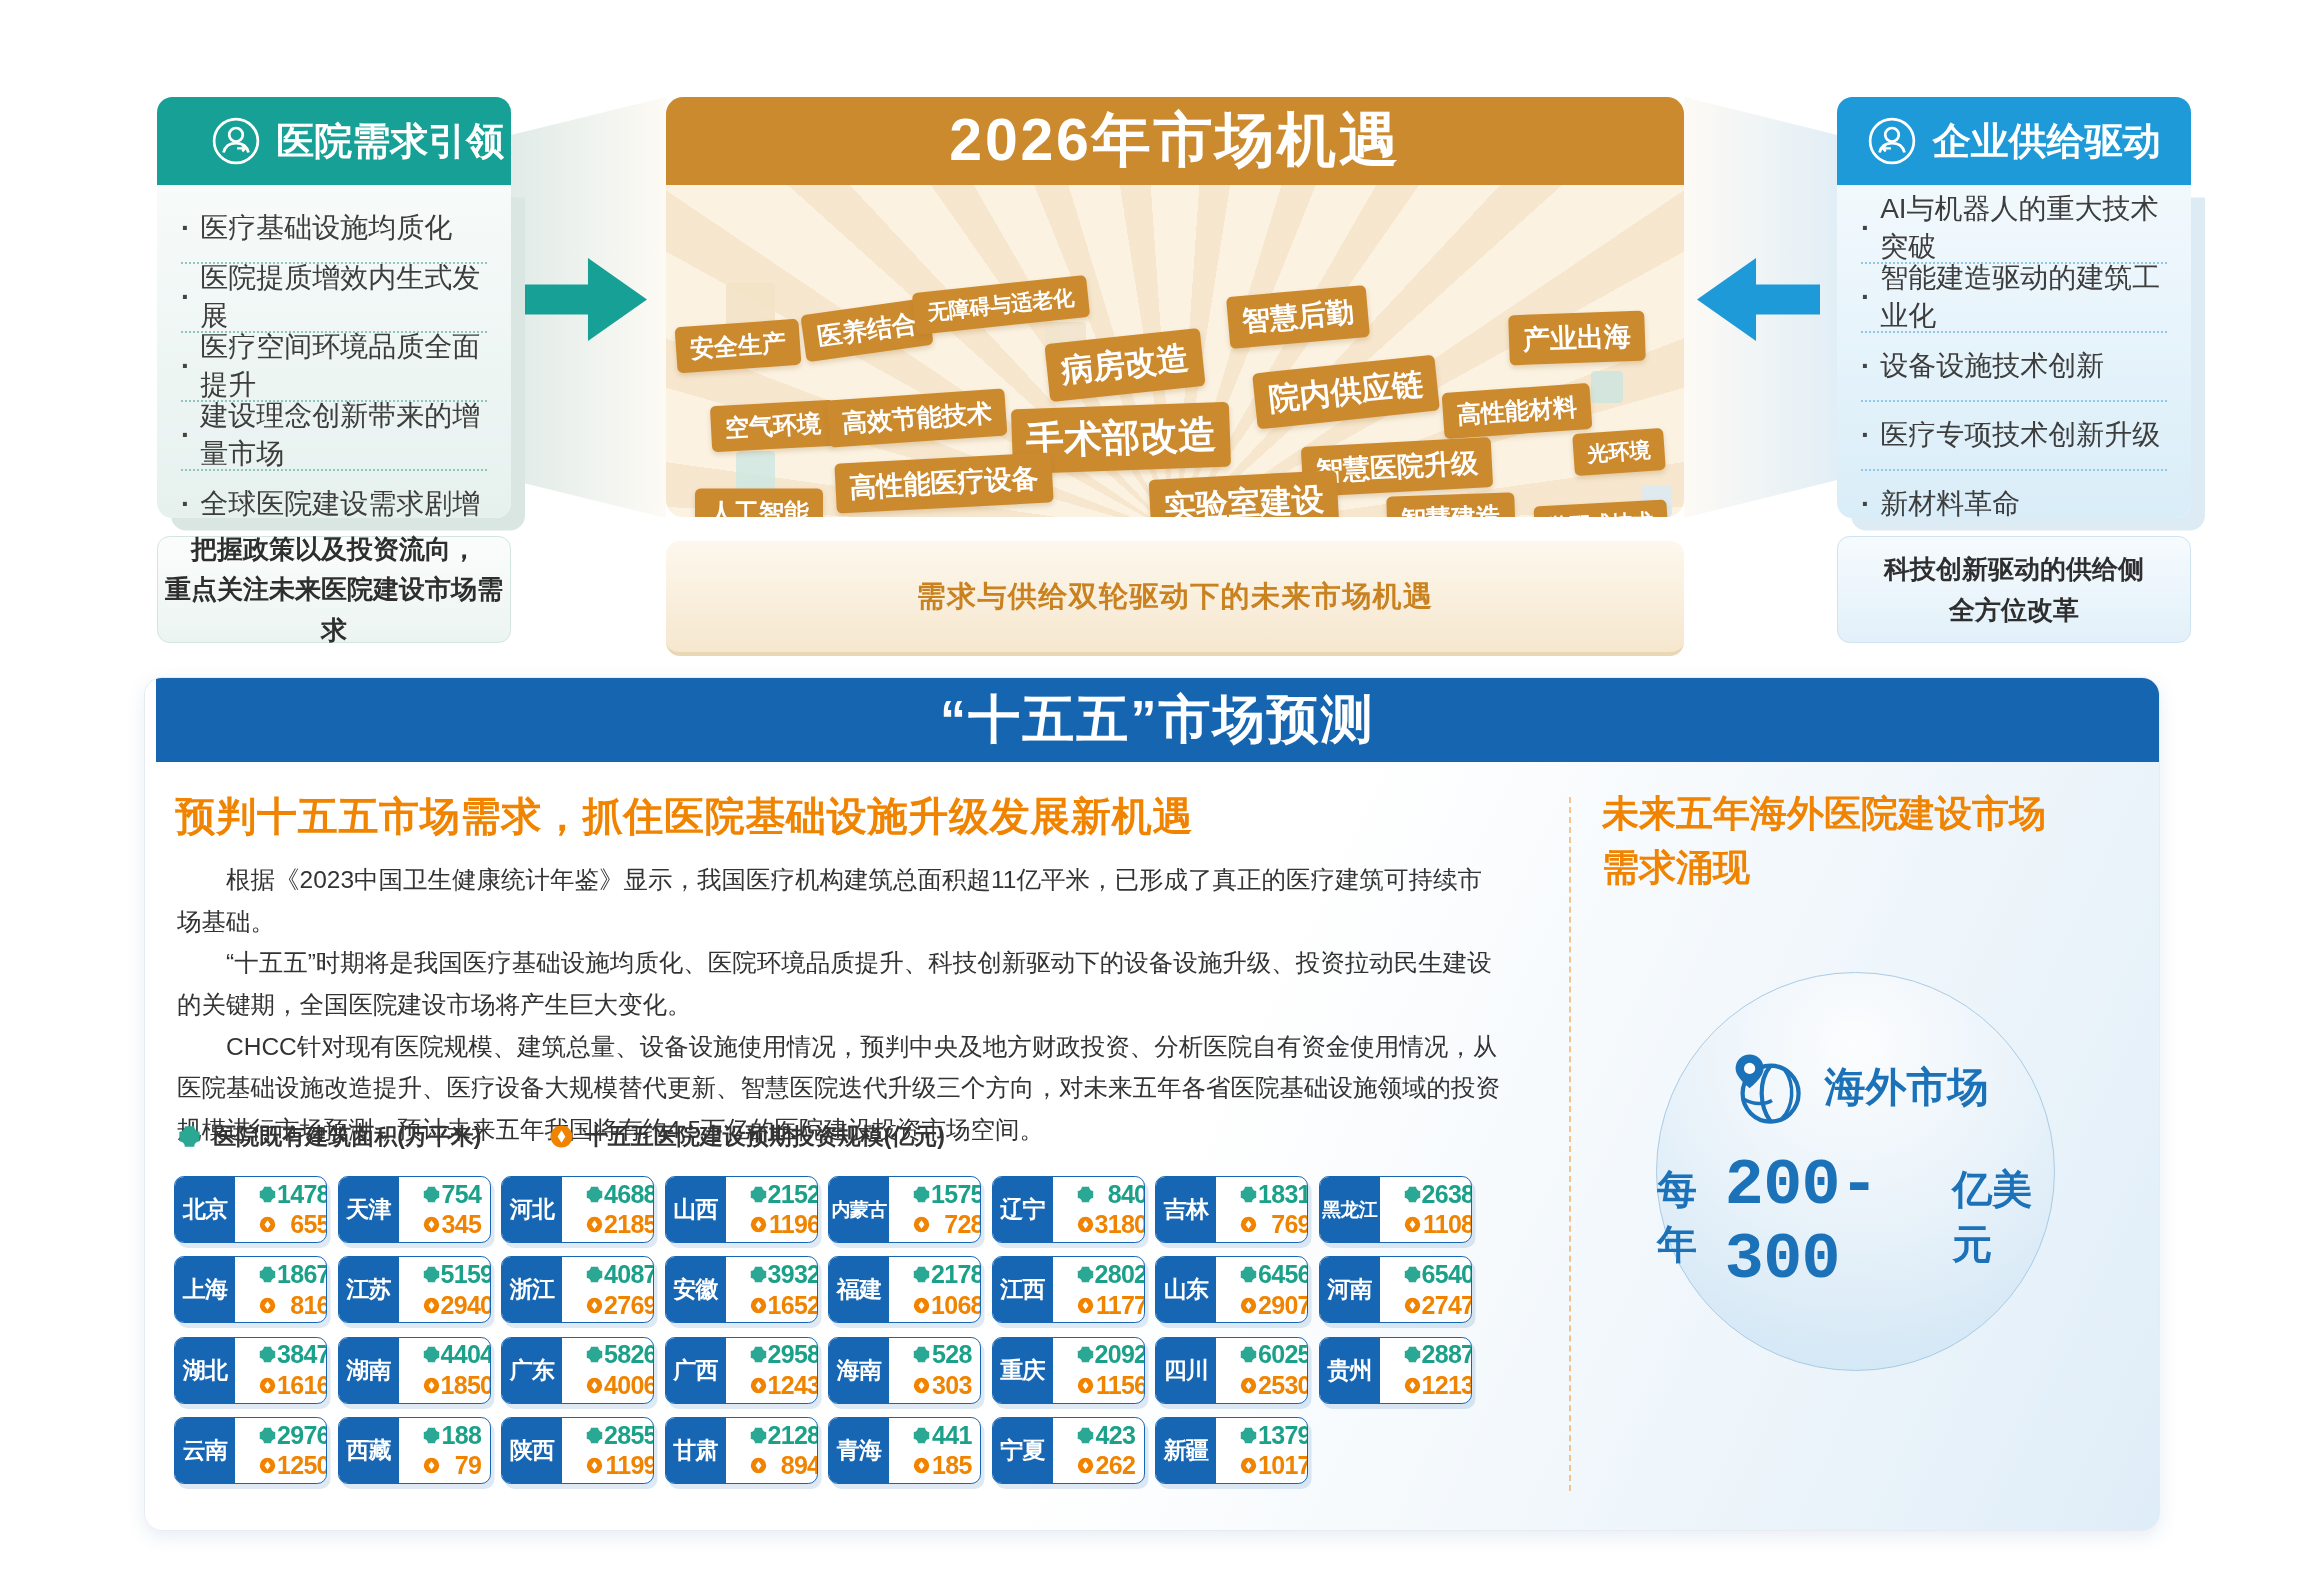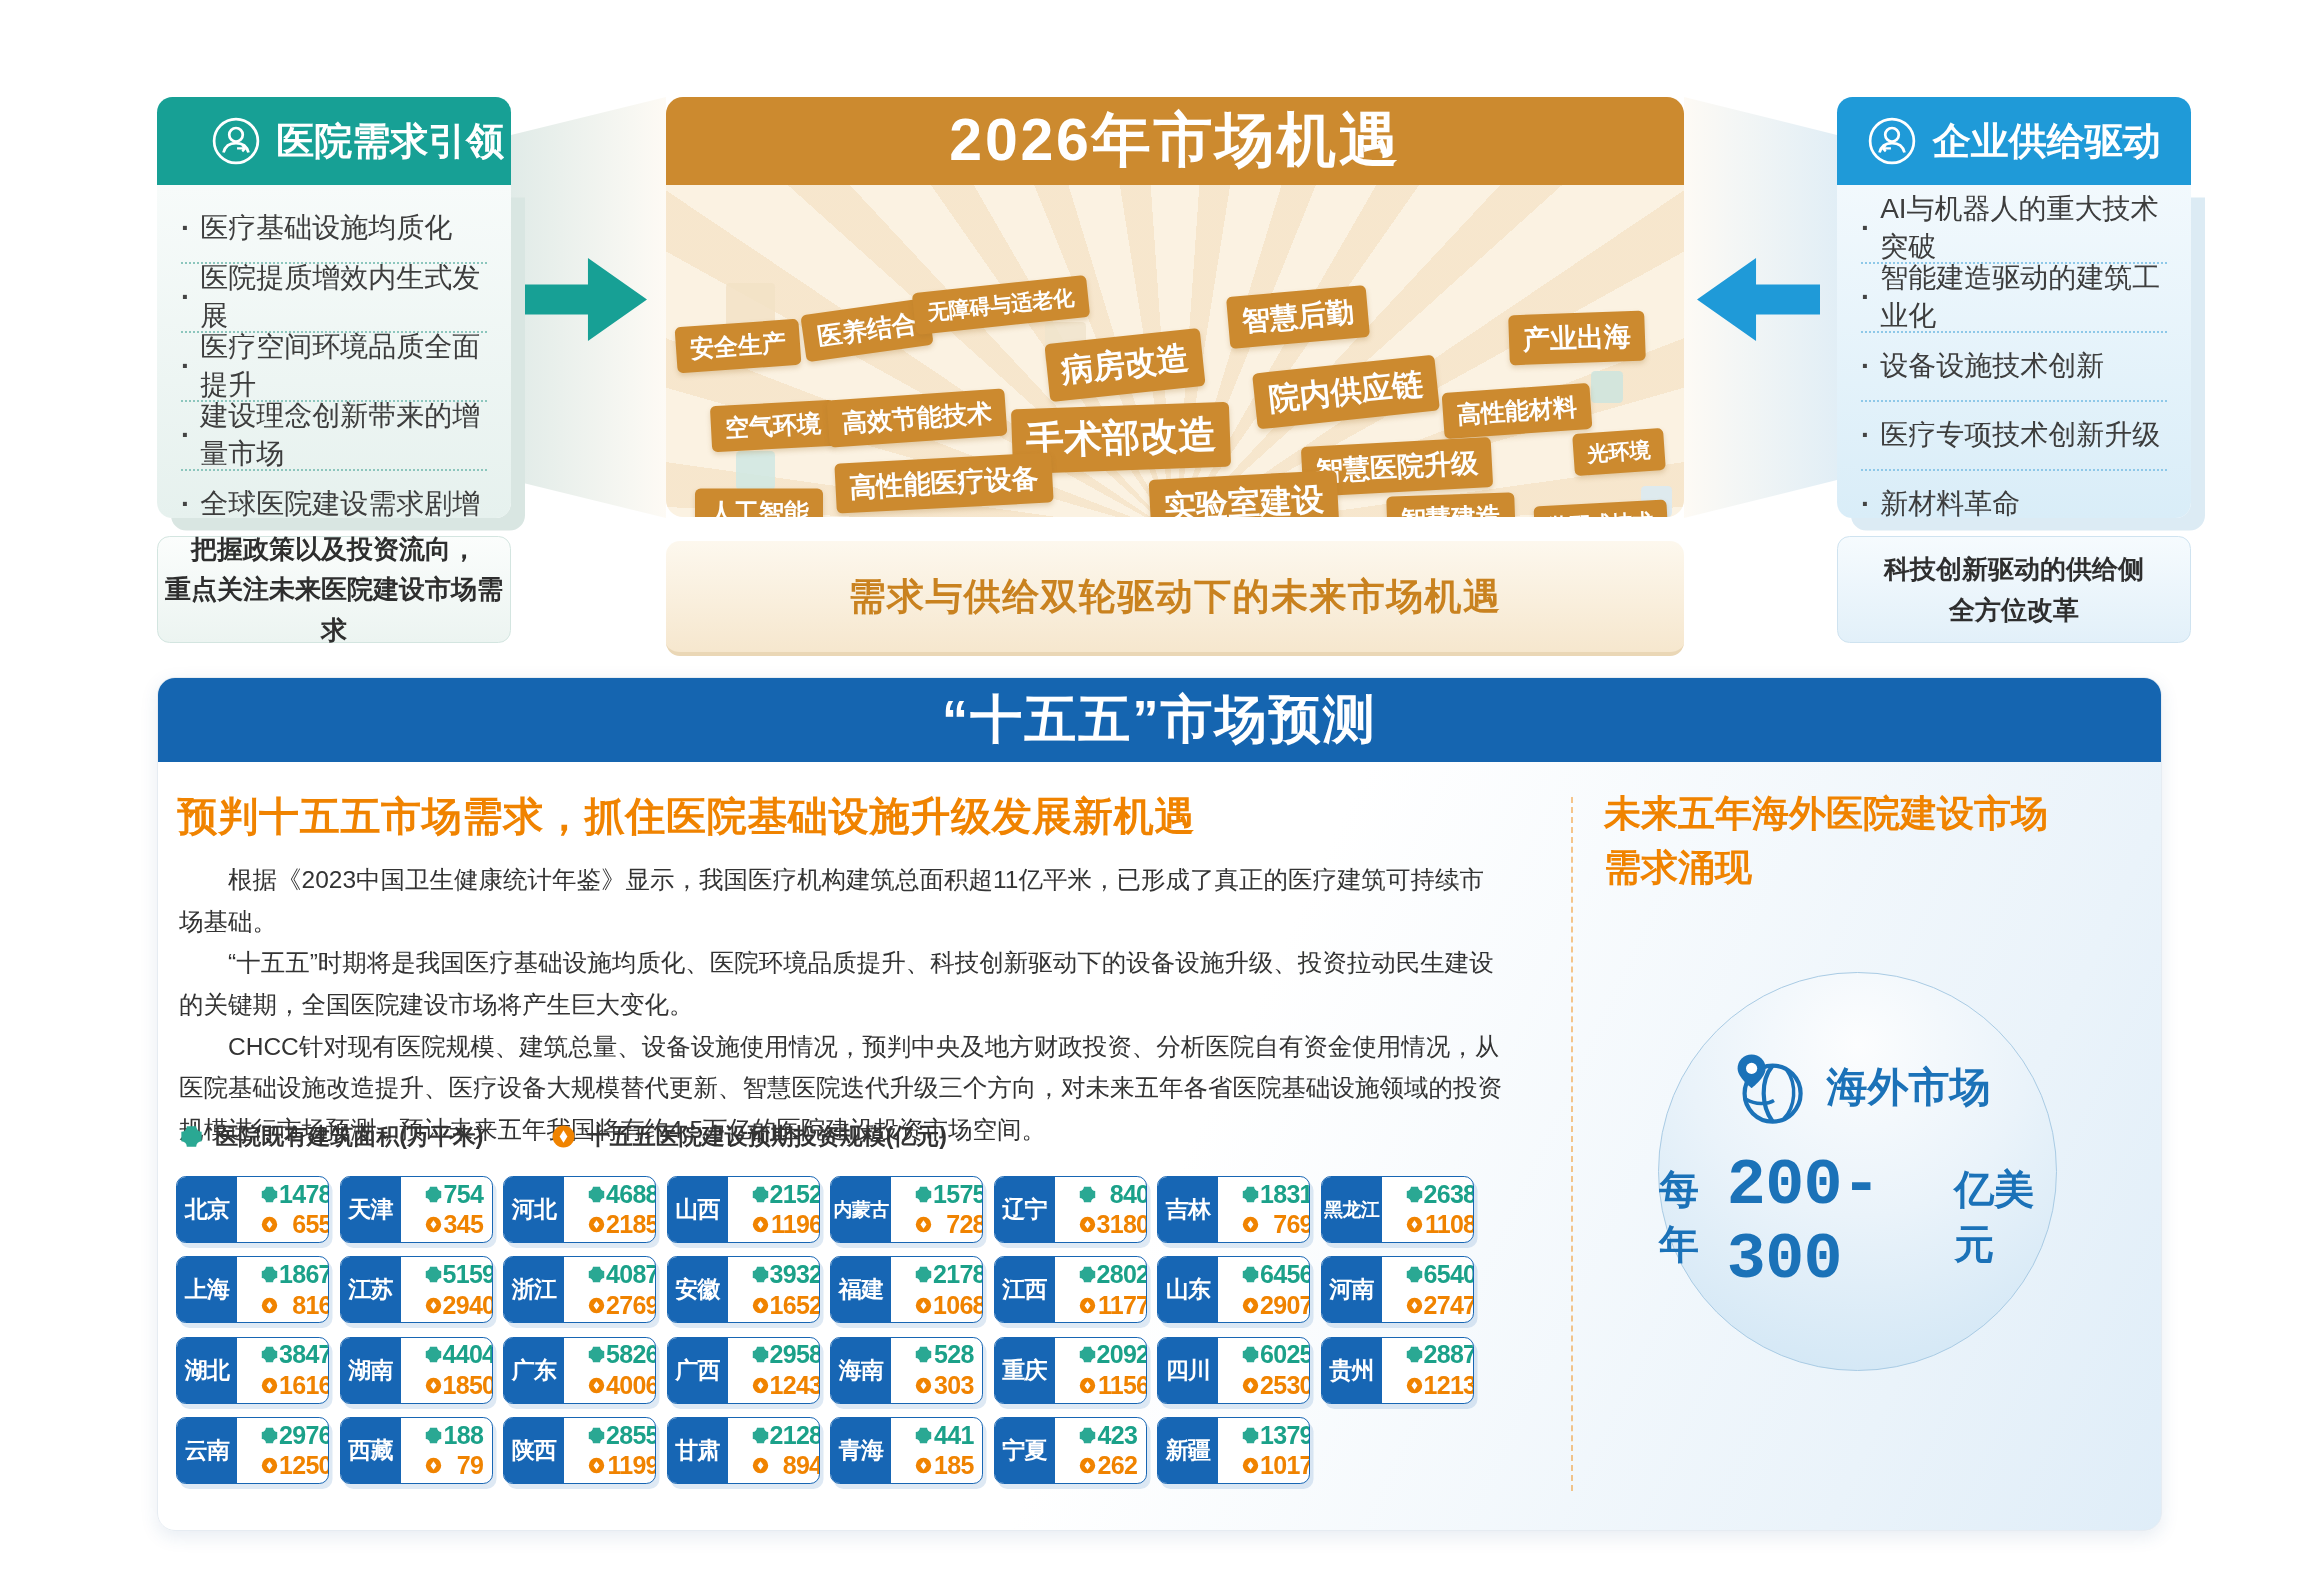--- a/index.html
+++ b/index.html
@@ -38,25 +38,25 @@
 
   
   .center-block{position:absolute;left:666px;top:97px;width:1018px;height:421px;}
   .center-head{height:88px;background:#CC8A2F;border-radius:17px 17px 0 0;display:flex;align-items:center;justify-content:center;color:#fff;font-size:59px;font-weight:bold;letter-spacing:2.8px;}
   .cloud{position:absolute;left:0;top:88px;width:1018px;height:332px;background:#FBF2E2;border-radius:0 0 17px 17px;overflow:hidden;}
   .cloud::before{content:"";position:absolute;inset:0;background:repeating-conic-gradient(from -100deg at 50% 105%,rgba(243,221,188,.55) 0 5deg,rgba(251,242,226,0) 5deg 13deg);}
   .tag{position:absolute;transform:translate(-50%,-50%);background:#CC8A2F;color:#fff;font-weight:bold;padding:7px 14px;border-radius:5.6px;white-space:nowrap;box-shadow:0 2.8px 5.6px rgba(160,110,40,.25);}
   .decor{position:absolute;border-radius:4.2px;opacity:.85;}
   .banner{position:absolute;left:666px;top:541px;width:1018px;height:111px;border-radius:14px;
           background:linear-gradient(180deg,#FDF8EE,#F6E7CE);border-bottom:4.2px solid #EAD7B6;
-          display:flex;align-items:center;justify-content:center;font-size:37px;font-weight:bold;color:#C9821F;letter-spacing:1.4px;}
+          display:flex;align-items:center;justify-content:center;font-size:29px;font-weight:bold;color:#C9821F;letter-spacing:1.4px;}
 
   
-  .forecast{position:absolute;left:157px;top:677px;width:2003px;height:852px;border-radius:18px;overflow:hidden;
-            background:linear-gradient(115deg,#ffffff 52%,#eaf3fa 86%,#dfedf8 100%);box-shadow:0 5.6px 18px rgba(30,80,140,.10);border:0.7px solid #e6ecf2;}
+  .forecast{position:absolute;left:144px;top:677px;width:2003px;height:852px;border-radius:18px;overflow:hidden;
+            background:linear-gradient(115deg,#ffffff 52%,#eaf3fa 86%,#dfedf8 100%);box-shadow:0 5.6px 18px rgba(30,80,140,.10);border:0.7px solid #e6ecf2;padding-left:11px;}
   .forecast-head{height:84px;background:#1565B0;display:flex;align-items:center;justify-content:center;color:#fff;font-size:52px;font-weight:bold;letter-spacing:2.1px;}
   .forecast-body{position:relative;height:768px;}
   .f-title{position:absolute;left:19.6px;top:27px;font-size:40px;font-weight:bold;color:#F08300;letter-spacing:0.7px;}
   .f-paras{position:absolute;left:21px;top:97px;width:1325px;font-size:24.5px;line-height:1.7;color:#333;}
   .f-paras p{margin:0;text-indent:2em;}
   .legend{position:absolute;left:21px;top:359px;display:flex;gap:67px;align-items:center;font-size:23px;color:#333;}
   .legend-item{display:flex;align-items:center;gap:11.2px;font-weight:bold;}
   .legend-item svg{width:25px;height:25px;}
 
   .pgrid{position:absolute;left:18px;top:414px;display:grid;grid-template-columns:repeat(8,153px);gap:13.3px 10.5px;}

